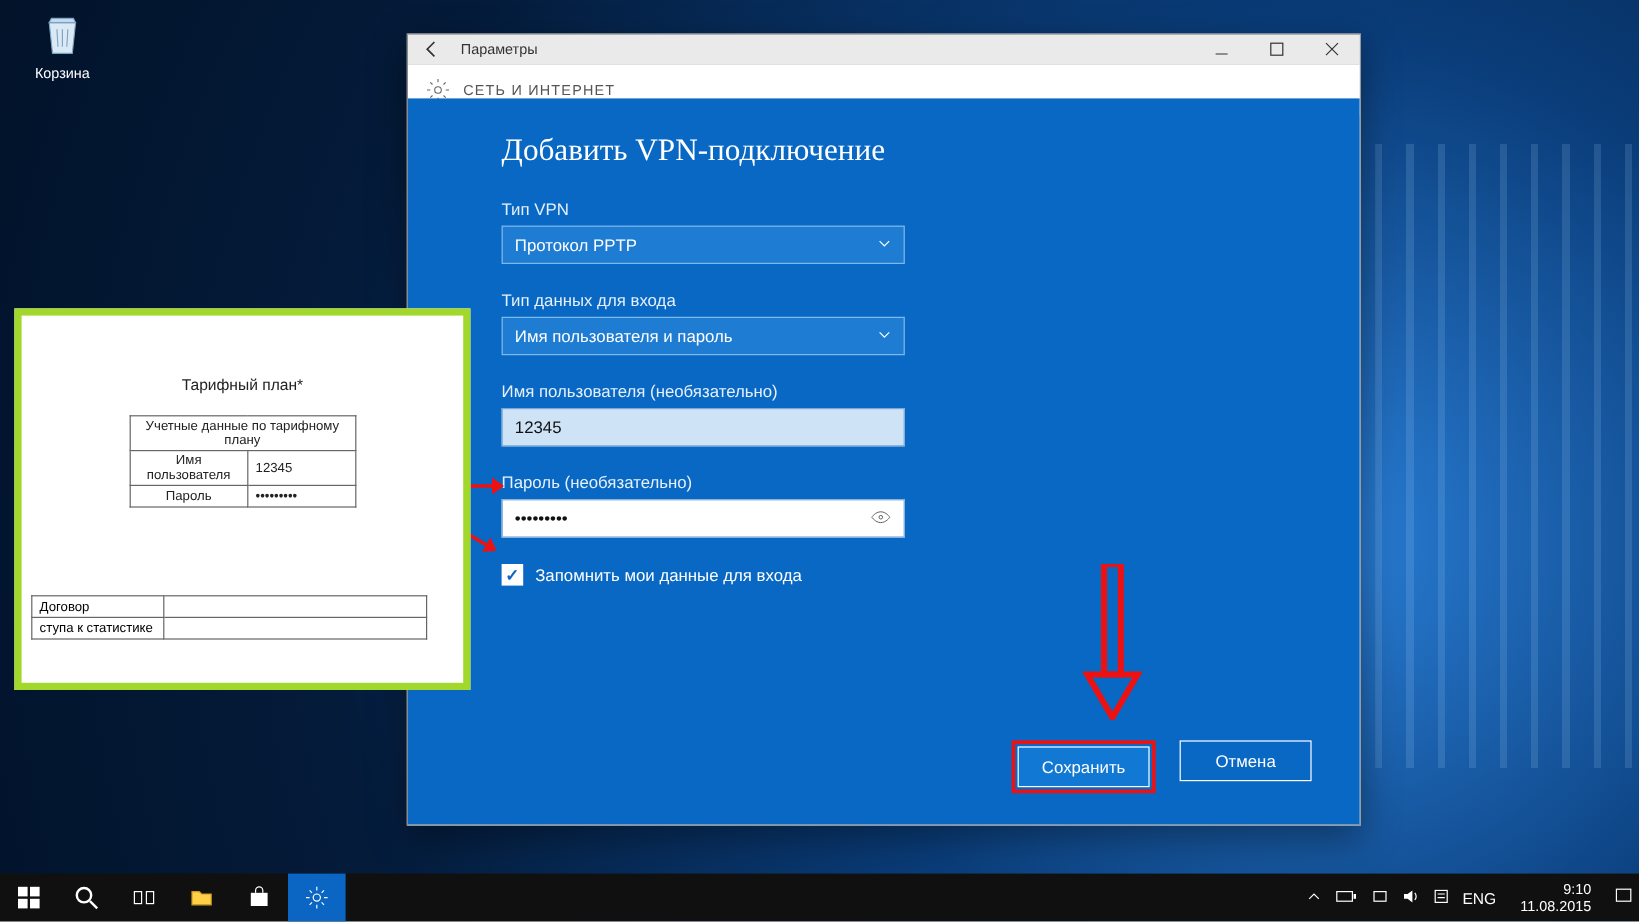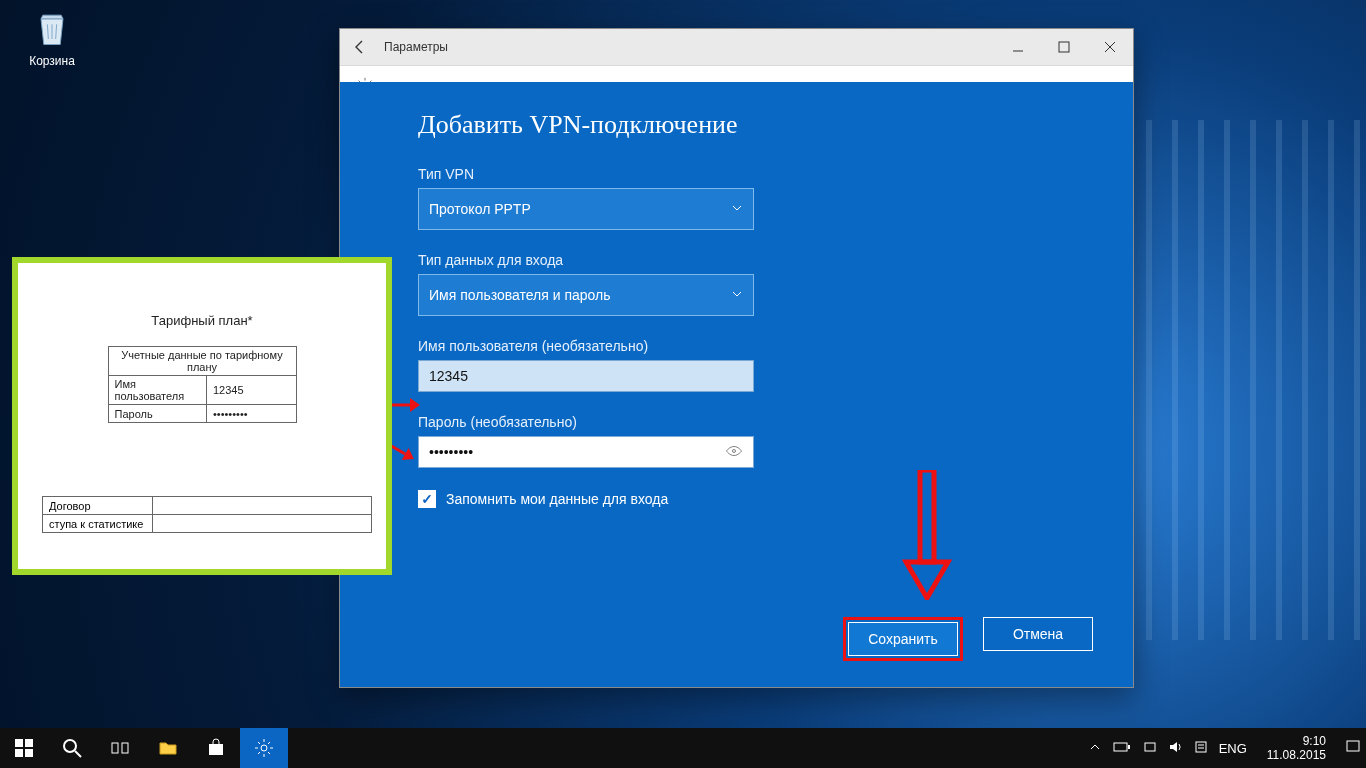--- a/index.html
+++ b/index.html
@@ -20,39 +20,39 @@
 
 .desktop-icon { position:absolute; top:6px; left:18px; width:68px; text-align:center; color:#fff; font-size:12px; }
 .desktop-icon .bin { width:44px; height:44px; margin:0 auto 4px; position:relative; }
 .desktop-icon .bin svg { width:44px; height:44px; }
 
 
 .settings-window {
   position:absolute; left:339px; top:28px; width:795px; height:660px;
   background:#fff; border:1px solid #8a8a8a; box-shadow:0 10px 30px rgba(0,0,0,.4);
 }
-.titlebar { height:36px; background:#eaeaea; display:flex; align-items:center; }
+.titlebar { height:24px; background:#eaeaea; display:flex; align-items:center; }
 .titlebar .back { width:40px; height:32px; display:flex; align-items:center; justify-content:center; color:#333; }
 .titlebar .title { font-size:12px; color:#333; padding-left:4px; }
 .titlebar .spacer { flex:1; }
 .titlebar .winbtn { width:46px; height:32px; display:flex; align-items:center; justify-content:center; color:#333; }
 .subbar { height:44px; background:#fff; border-top:1px solid #d9d9d9; border-bottom:1px solid #d9d9d9; display:flex; align-items:center; padding:0 14px; color:#555; }
 .subbar .gear { width:22px; height:22px; margin-right:10px; color:#555; }
 
 
 .vpn-panel {
   position:absolute; left:0; top:53px; right:0; bottom:0;
   background:#0a66c2; 
   background: linear-gradient(#0868c4,#0868c4);
   padding:28px 78px 20px 78px; color:#fff;
 }
 .vpn-panel h1 { font-weight:300; font-size:26px; margin-bottom:26px; color:#fff;font-family:Liberation Serif, serif; }
 .field-label { font-size:14px; color:#e6f0fb; margin-bottom:6px; display:block; }
 .sel {
-  width:336px; height:42px; background:#1e7cd3; border:1px solid #7fb8ea;
+  width:336px; height:32px; background:#1e7cd3; border:1px solid #7fb8ea;
   display:flex; align-items:center; justify-content:space-between; padding:11px 10px;
   color:#fff; font-size:14px; margin-bottom:22px;
 }
 .sel .chev { margin-left:8px; }
 .txt {
   width:336px; height:32px; background:#fff; border:1px solid #7aa9d6;
   color:#111; font-size:14px; padding:0 10px; display:flex; align-items:center; margin-bottom:22px;
 }
 .txt.lightblue { background:#cfe3f7; }
 .txt .eye { margin-left:auto; color:#555; }
@@ -75,23 +75,23 @@
 
 .doc-card {
   position:absolute; left:12px; top:257px; width:380px; height:318px;
   background:#fff; border:6px solid #a2d82c;
 }
 .doc-inner { position:absolute; inset:10px 8px 10px 8px; }
 .doc-heading { text-align:center; font-size:13px; color:#222; margin:40px 0 18px; }
 .grid-table { width:189px; margin:0 auto; border-collapse:collapse; font-size:11px; color:#222; }
 .grid-table td, .grid-table th { border:1px solid #666; padding:2px 6px; height:18px; }
 .grid-table th { font-weight:normal; text-align:center; }
-.grid-table td.k { width:110px; text-align:left; }
+.grid-table td.k { width:110px; text-align:center; }
 .grid-table td.v { width:120px; }
-.lower-table { position:absolute; left:16px; bottom:26px; width:330px; border-collapse:collapse; font-size:11px;padding-left:25px; }
+.lower-table { position:absolute; left:0; bottom:26px; width:330px; border-collapse:collapse; font-size:11px;padding-left:25px; }
 .lower-table td { border:1px solid #666; height:18px; padding:2px 6px; }
 .lower-table td.k2 { width:110px; }
 
 
 .taskbar { position:absolute; left:0; right:0; bottom:0; height:40px; background:#101010; display:flex; align-items:center; color:#fff; }
 .taskbar .tb { width:48px; height:40px; display:flex; align-items:center; justify-content:center; }
 .taskbar .tb.active { background:#0a66c2; }
 .taskbar .spacer { flex:1; }
 .tray { display:flex; align-items:center; gap:12px; padding:0 6px; font-size:12px; }
 .tray .clock { text-align:right; line-height:14px; padding:0 8px; }

